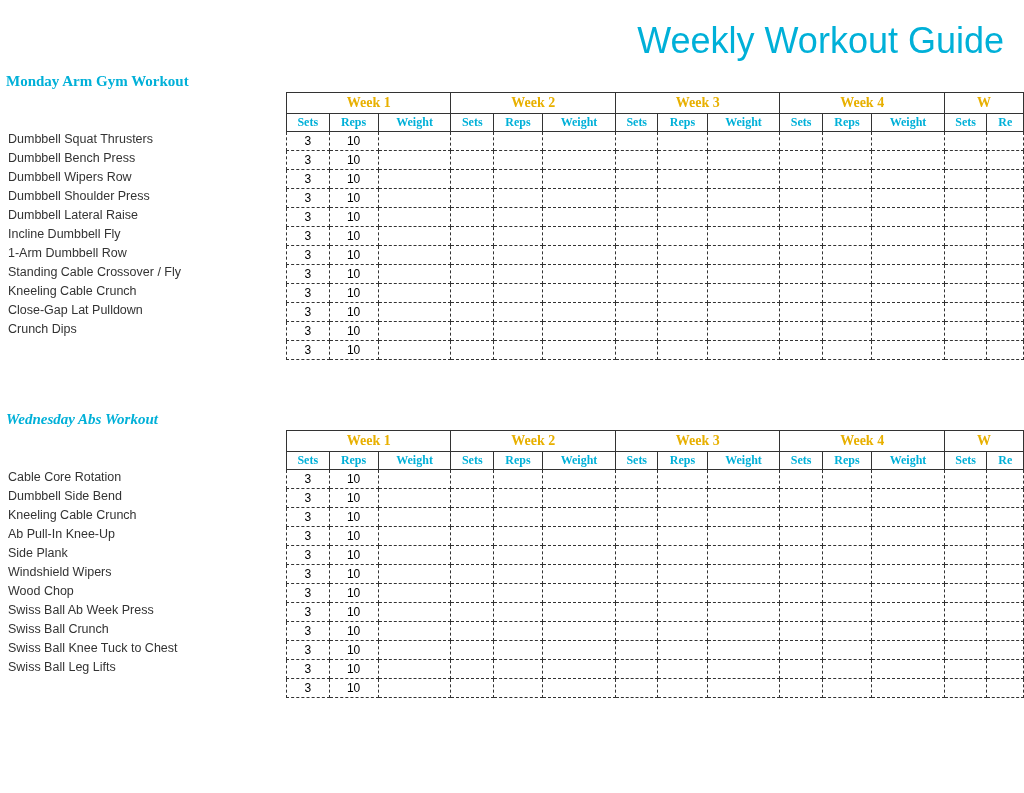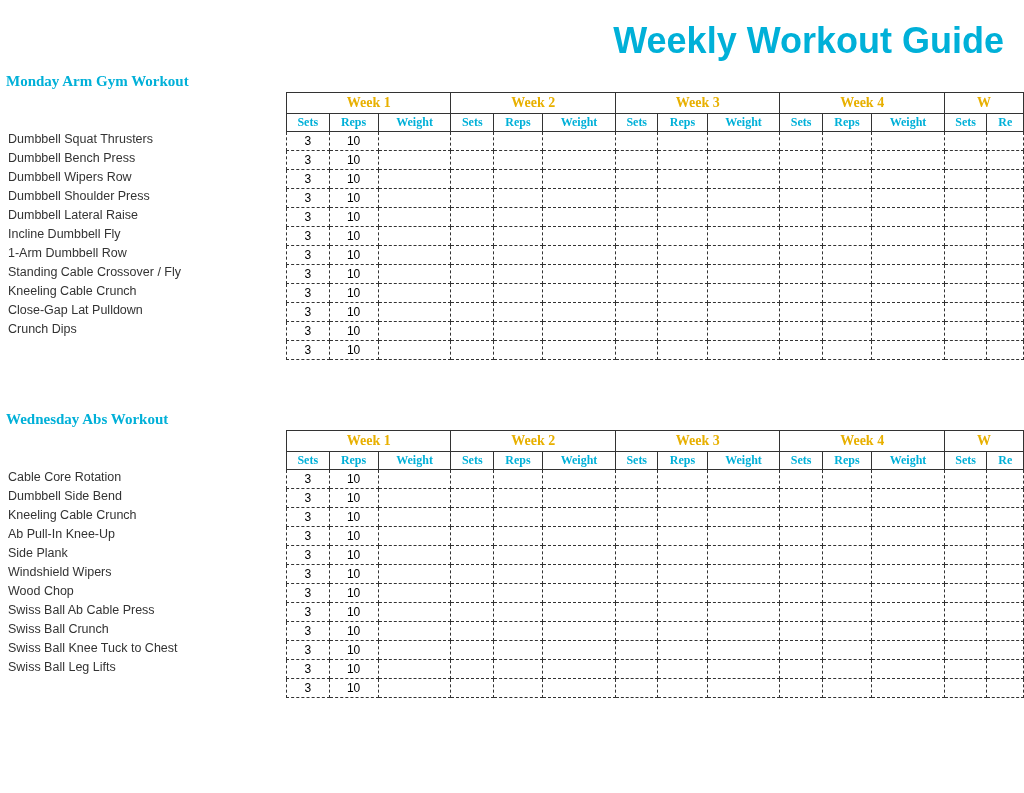--- a/index.html
+++ b/index.html
@@ -13,21 +13,21 @@
       width: 1024px;
       min-height: 793px;
       background: #fff;
       position: relative;
       padding: 10px 0;
     }
 
     .title {
       text-align: right;
       font-size: 36px;
-      font-weight: bold;
+      font-weight: normal;
       color: #00b0d8;
       font-family: 'Comic Sans MS', cursive, sans-serif;
       padding-right: 20px;
       padding-top: 10px;
       padding-bottom: 10px;
     }
 
     .content-area {
       display: flex;
       width: 100%;
@@ -280,33 +280,33 @@
                     <td style="border: 1px dashed rgb(51, 51, 51); text-align: center; font-size: 12px; height: 19px; padding: 0px 2px; min-width: 28px;"></td>
                     <td style="border: 1px dashed rgb(51, 51, 51); text-align: center; font-size: 12px; height: 19px; padding: 0px 2px; min-width: 24px;"></td>
                   </tr>
                 </tbody>
               </table>
             </div>
           </div>
         </div>
         <div style="height: 20px;"></div>
         <div style="margin-bottom: 30px;">
-          <div style="display: flex; align-items: flex-end; margin-bottom: 2px;">
+          <div style="display: flex; align-items: flex-end; margin-bottom: 2px; font-style: italic;">
             <div style="width: 280px; flex-shrink: 0;"><span style="font-family: &quot;Comic Sans MS&quot;, cursive; font-size: 15px; font-weight: bold; color: rgb(0, 176, 216);">Wednesday Abs Workout</span></div>
           </div>
           <div style="display: flex; align-items: flex-start;">
             <div style="width: 280px; flex-shrink: 0; padding-top: 38px;">
               <div style="height: 19px; line-height: 19px; font-size: 12.5px; color: rgb(51, 51, 51); overflow: hidden; white-space: nowrap; padding-left: 2px;">Cable Core Rotation</div>
               <div style="height: 19px; line-height: 19px; font-size: 12.5px; color: rgb(51, 51, 51); overflow: hidden; white-space: nowrap; padding-left: 2px;">Dumbbell Side Bend</div>
               <div style="height: 19px; line-height: 19px; font-size: 12.5px; color: rgb(51, 51, 51); overflow: hidden; white-space: nowrap; padding-left: 2px;">Kneeling Cable Crunch</div>
               <div style="height: 19px; line-height: 19px; font-size: 12.5px; color: rgb(51, 51, 51); overflow: hidden; white-space: nowrap; padding-left: 2px;">Ab Pull-In Knee-Up</div>
               <div style="height: 19px; line-height: 19px; font-size: 12.5px; color: rgb(51, 51, 51); overflow: hidden; white-space: nowrap; padding-left: 2px;">Side Plank</div>
               <div style="height: 19px; line-height: 19px; font-size: 12.5px; color: rgb(51, 51, 51); overflow: hidden; white-space: nowrap; padding-left: 2px;">Windshield Wipers</div>
               <div style="height: 19px; line-height: 19px; font-size: 12.5px; color: rgb(51, 51, 51); overflow: hidden; white-space: nowrap; padding-left: 2px;">Wood Chop</div>
-              <div style="height: 19px; line-height: 19px; font-size: 12.5px; color: rgb(51, 51, 51); overflow: hidden; white-space: nowrap; padding-left: 2px;">Swiss Ball Ab Cable Press</div>
+              <div style="height: 19px; line-height: 19px; font-size: 12.5px; color: rgb(51, 51, 51); overflow: hidden; white-space: nowrap; padding-left: 2px;">Swiss Ball Ab Week Press</div>
               <div style="height: 19px; line-height: 19px; font-size: 12.5px; color: rgb(51, 51, 51); overflow: hidden; white-space: nowrap; padding-left: 2px;">Swiss Ball Crunch</div>
               <div style="height: 19px; line-height: 19px; font-size: 12.5px; color: rgb(51, 51, 51); overflow: hidden; white-space: nowrap; padding-left: 2px;">Swiss Ball Knee Tuck to Chest</div>
               <div style="height: 19px; line-height: 19px; font-size: 12.5px; color: rgb(51, 51, 51); overflow: hidden; white-space: nowrap; padding-left: 2px;">Swiss Ball Leg Lifts</div>
             </div>
             <div style="flex: 1 1 0%; overflow: hidden;">
               <table style="border-collapse: collapse; width: 100%;">
                 <thead>
                   <tr>
                     <th colspan="3" style="text-align: center; font-family: &quot;Comic Sans MS&quot;, cursive; font-size: 14px; font-weight: bold; color: rgb(232, 176, 0); border: 1px solid rgb(51, 51, 51); padding: 2px 4px;">Week 1</th>
                     <th colspan="3" style="text-align: center; font-family: &quot;Comic Sans MS&quot;, cursive; font-size: 14px; font-weight: bold; color: rgb(232, 176, 0); border: 1px solid rgb(51, 51, 51); padding: 2px 4px;">Week 2</th>

